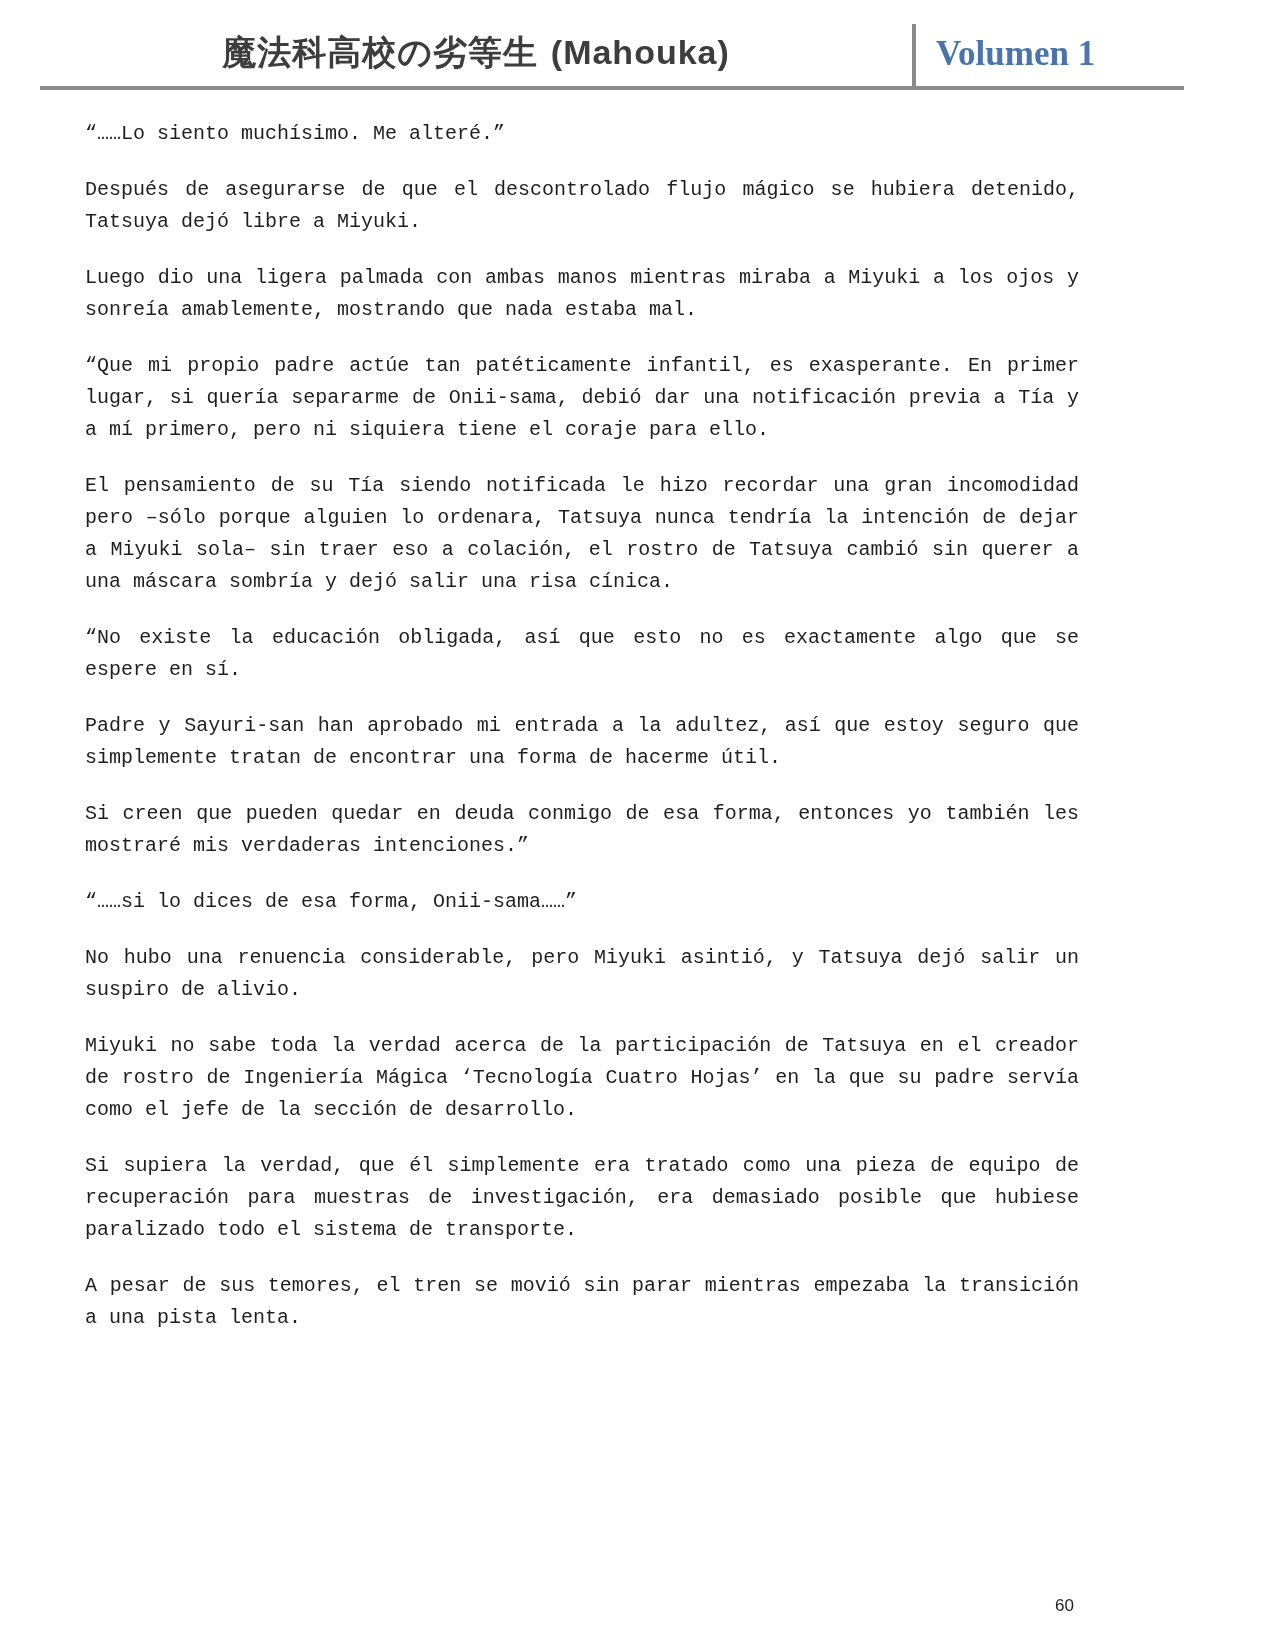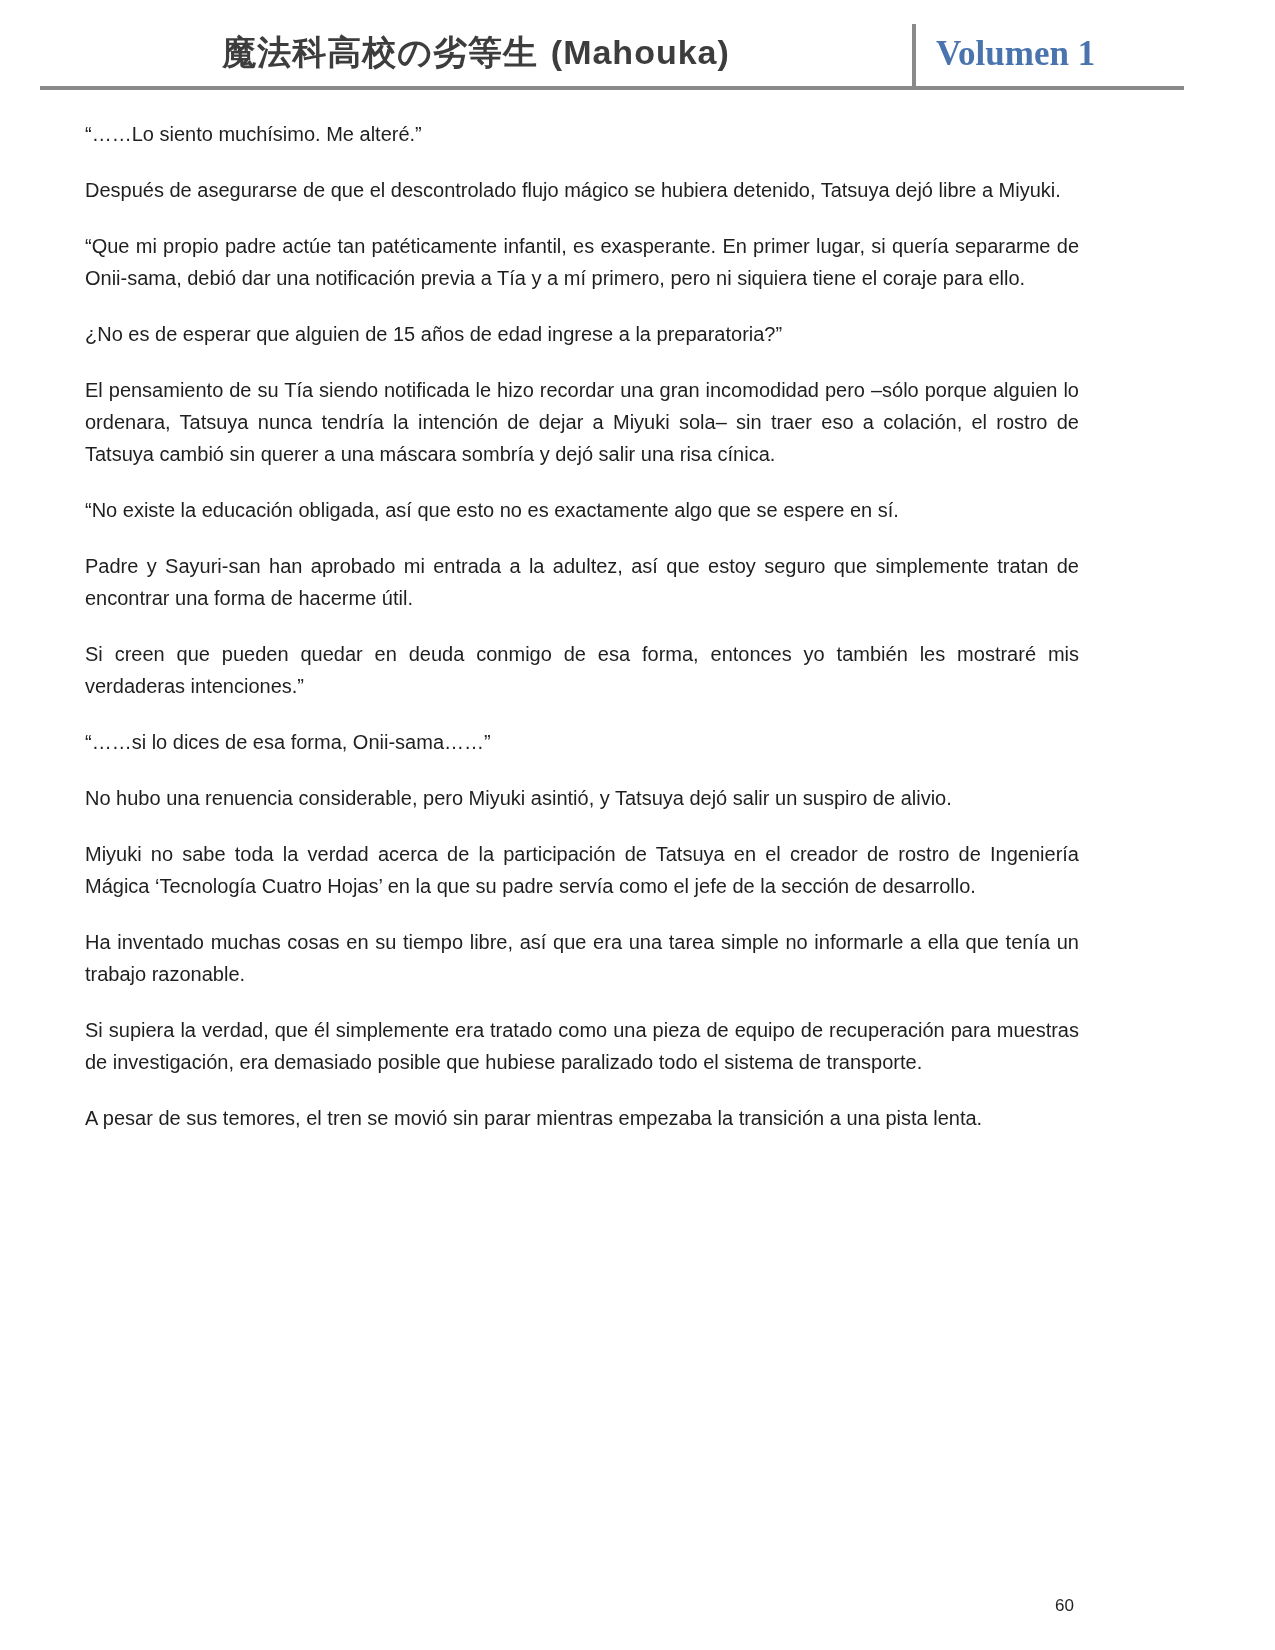--- a/index.html
+++ b/index.html
@@ -53,20 +53,21 @@
   .volume-label {
     font-family: "Liberation Serif", "DejaVu Serif", serif;
     font-weight: bold;
     font-size: 35px;
     color: #4a74ae;
     white-space: nowrap;
   }
   
   .body-text {
     margin: 28px 145px 0 85px; 
+    font-family: Liberation Mono, monospace;
   }
   .body-text p {
     margin: 0 0 24px 0;
     font-size: 20px;
     line-height: 32px;
     text-align: justify;
     text-justify: inter-word;
     color: #1f1f1f;
   }
   
@@ -88,29 +89,28 @@
       <span class="doc-title"><span class="title-jp">魔法科高校の劣等生 </span><span class="title-en">(Mahouka)</span></span>
     </div>
     <div class="header-right">
       <span class="volume-label">Volumen 1</span>
     </div>
   </div>
 
   <div class="body-text">
     <p>“……Lo siento muchísimo. Me alteré.”</p>
     <p>Después de asegurarse de que el descontrolado flujo mágico se hubiera detenido, Tatsuya dejó libre a Miyuki.</p>
+    <p>Luego dio una ligera palmada con ambas manos mientras miraba a Miyuki a los ojos y sonreía amablemente, mostrando que nada estaba mal.</p>
     <p>“Que mi propio padre actúe tan patéticamente infantil, es exasperante. En primer lugar, si quería separarme de Onii-sama, debió dar una notificación previa a Tía y a mí primero, pero ni siquiera tiene el coraje para ello.</p>
-    <p>¿No es de esperar que alguien de 15 años de edad ingrese a la preparatoria?”</p>
     <p>El pensamiento de su Tía siendo notificada le hizo recordar una gran incomodidad pero –sólo porque alguien lo ordenara, Tatsuya nunca tendría la intención de dejar a Miyuki sola– sin traer eso a colación, el rostro de Tatsuya cambió sin querer a una máscara sombría y dejó salir una risa cínica.</p>
     <p>“No existe la educación obligada, así que esto no es exactamente algo que se espere en sí.</p>
     <p>Padre y Sayuri-san han aprobado mi entrada a la adultez, así que estoy seguro que simplemente tratan de encontrar una forma de hacerme útil.</p>
     <p>Si creen que pueden quedar en deuda conmigo de esa forma, entonces yo también les mostraré mis verdaderas intenciones.”</p>
     <p>“……si lo dices de esa forma, Onii-sama……”</p>
     <p>No hubo una renuencia considerable, pero Miyuki asintió, y Tatsuya dejó salir un suspiro de alivio.</p>
     <p>Miyuki no sabe toda la verdad acerca de la participación de Tatsuya en el creador de rostro de Ingeniería Mágica ‘Tecnología Cuatro Hojas’ en la que su padre servía como el jefe de la sección de desarrollo.</p>
-    <p>Ha inventado muchas cosas en su tiempo libre, así que era una tarea simple no informarle a ella que tenía un trabajo razonable.</p>
     <p>Si supiera la verdad, que él simplemente era tratado como una pieza de equipo de recuperación para muestras de investigación, era demasiado posible que hubiese paralizado todo el sistema de transporte.</p>
     <p>A pesar de sus temores, el tren se movió sin parar mientras empezaba la transición a una pista lenta.</p>
   </div>
 
   <span class="page-number">60</span>
 
 </div>
 
 </body></html>

